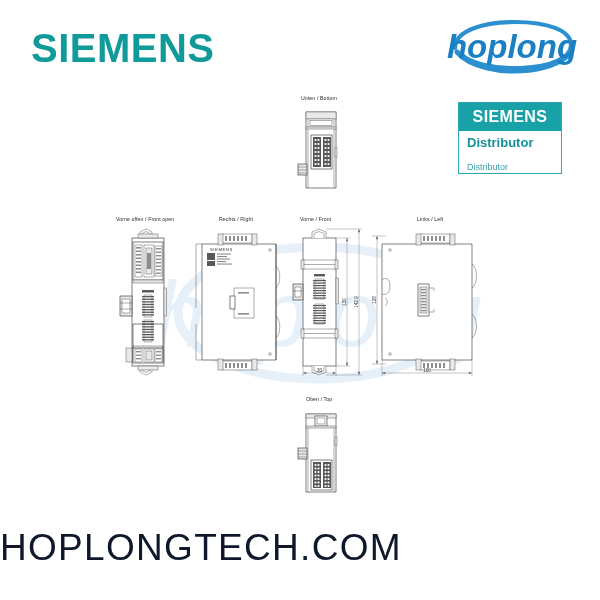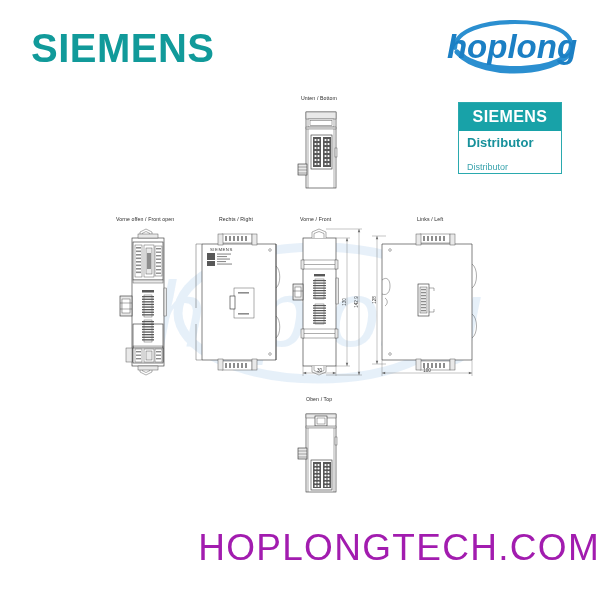--- a/index.html
+++ b/index.html
@@ -11,22 +11,22 @@
   }
   .page{position:absolute;inset:0;}
 
   
   .wm-layer{position:absolute;inset:0;z-index:0;pointer-events:none;}
   .wm-logo{
     position:absolute;left:168px;top:238px;width:300px;height:150px;
     opacity:.5;
   }
   .wm-bottom{
-    position:absolute;left:0;right:0;top:527px;text-align:right;
-    font-size:37px;letter-spacing:1.3px;color:#a21caf;font-weight:400;
+    position:absolute;left:0;right:0;top:527px;text-align:left;
+    font-size:37px;letter-spacing:1.3px;color:#0f172a;font-weight:400;
     font-family:"Liberation Sans", sans-serif;
   }
 
   
   .siemens-word{
     position:absolute;left:31px;top:28px;
     font-size:40px;font-weight:bold;letter-spacing:.5px;
     color:#119a9a;font-family:"Liberation Sans", sans-serif;
     z-index:3;line-height:1;
   }

